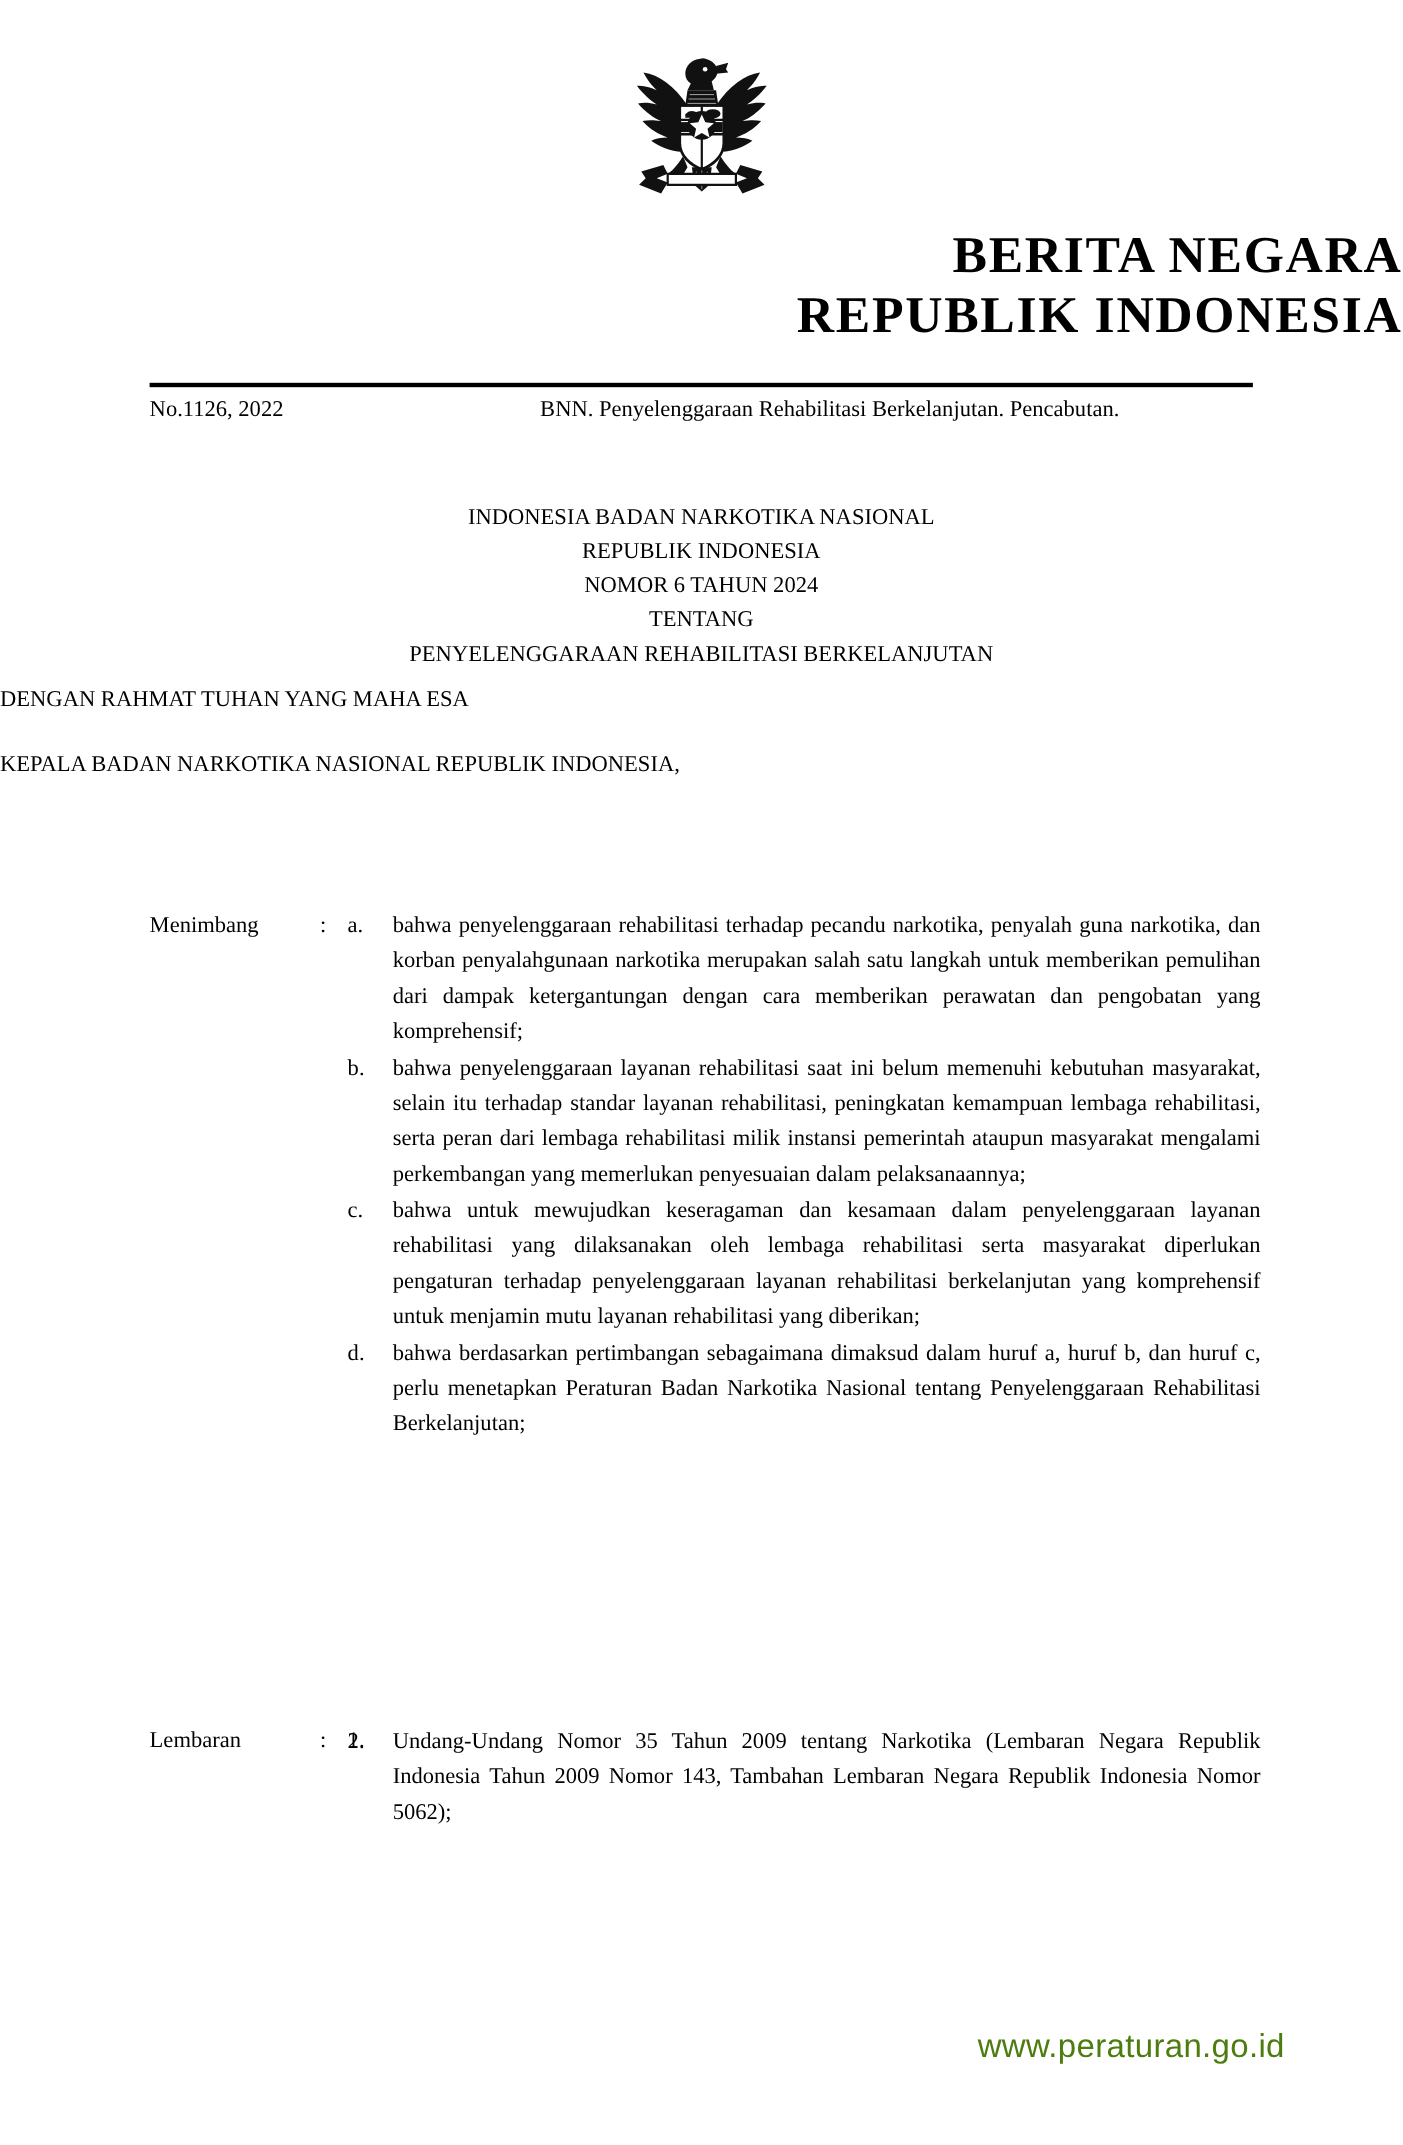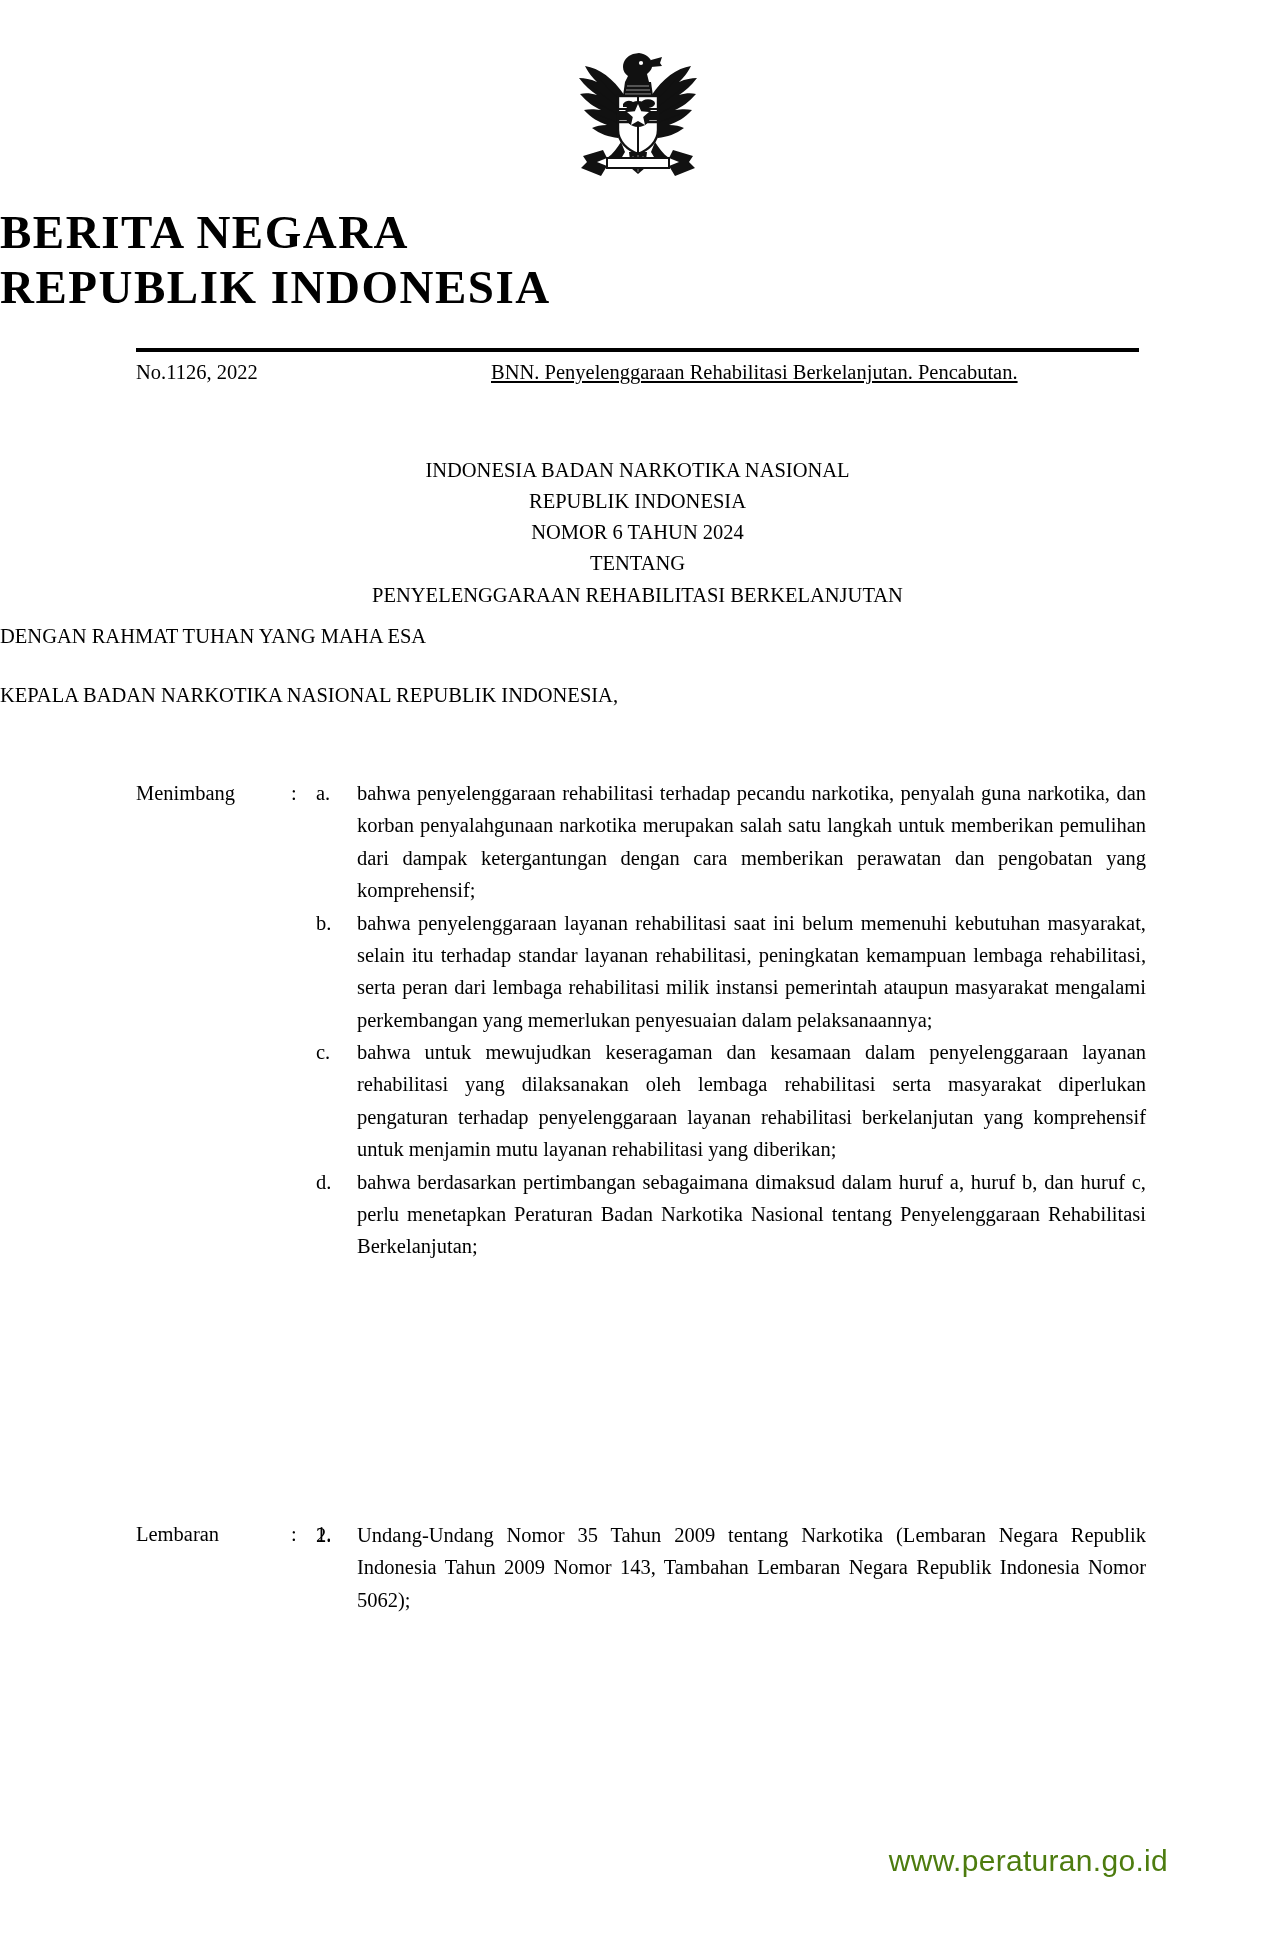--- a/index.html
+++ b/index.html
@@ -33,21 +33,21 @@
     width: 150px;
     height: 140px;
   }
 
   
   .masthead {
     position: absolute;
     top: 205px;
     left: 0;
     width: 100%;
-    text-align: left;
+    text-align: right;
     font-weight: bold;
     letter-spacing: 1.5px;
     line-height: 1.18;
   }
   .masthead .line1 { font-size: 47px; }
   .masthead .line2 { font-size: 47px; }
 
   .rule {
     position: absolute;
     top: 348px;
@@ -58,21 +58,20 @@
   }
 
   
   .hdr-info {
     position: absolute;
     top: 358px;
     left: 136px;
     width: 1010px;
     font-size: 20.5px;
     line-height: 1.42;
-    text-decoration: underline;
   }
   .hdr-info .hdr-no {
     position: absolute;
     left: 0;
     top: 0;
     width: 250px;
   }
   .hdr-info .hdr-subject {
     margin-left: 355px;
     width: 650px;
@@ -98,20 +97,21 @@
   .line-rahmat { top: 625px; }
   .line-kepala { top: 684px; }
 
   
   .clause {
     position: absolute;
     left: 136px;
     width: 1010px;
     font-size: 20.5px;
     line-height: 1.58;
+    margin-top: 48px;
   }
   .clause-menimbang { top: 777px; }
   .clause-mengingat { top: 1518px; }
 
   .row {
     position: relative;
     min-height: 1px;
   }
   .label {
     position: absolute;

